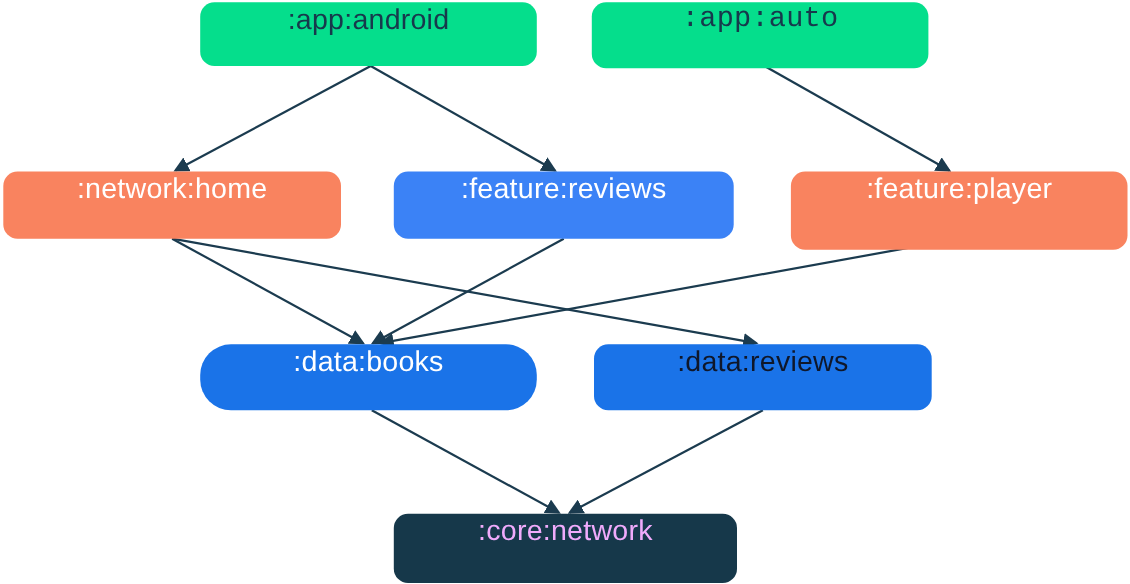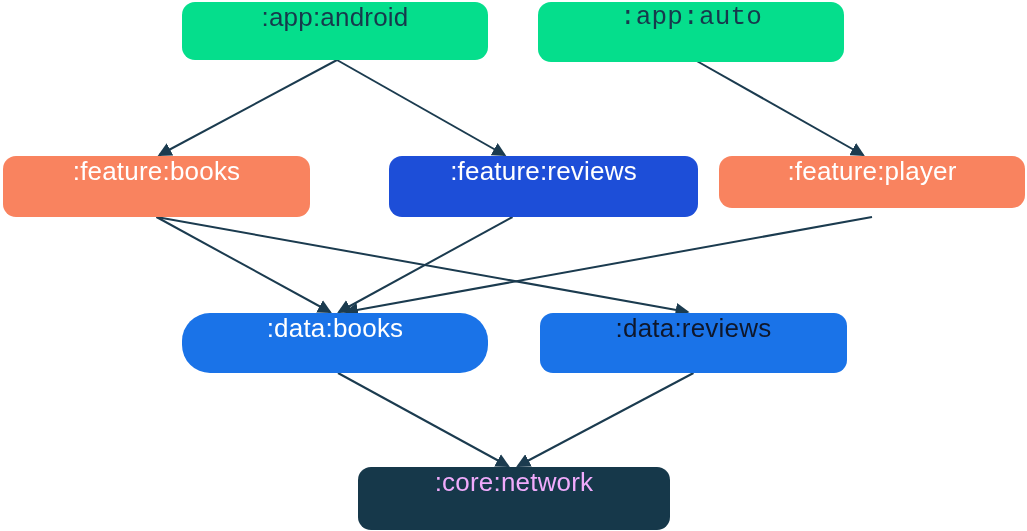--- a/index.html
+++ b/index.html
@@ -59,28 +59,28 @@
 
   <div class="node" style="left: 182px; top: 2px; width: 306px; height: 58px; background: rgb(5, 222, 140); color: rgb(23, 57, 76);">
     <span class="node-label">:app:android</span>
   </div>
 
   <div class="node" style="left: 538px; top: 2px; width: 306px; height: 60px; background: rgb(5, 222, 140); color: rgb(23, 57, 76); font-family: Liberation Mono, monospace;">
     <span class="node-label">:app:auto</span>
   </div>
 
   <div class="node" style="left: 3px; top: 156px; width: 307px; height: 61px; background: rgb(249, 131, 95); color: rgb(255, 255, 255);">
-    <span class="node-label">:feature:books</span>
+    <span class="node-label">:network:home</span>
   </div>
 
-  <div class="node" style="left: 358px; top: 156px; width: 309px; height: 61px; background: #1d4ed8; color: rgb(255, 255, 255); margin-left: 31px;">
+  <div class="node" style="left: 358px; top: 156px; width: 309px; height: 61px; background: #3b82f6; color: rgb(255, 255, 255);">
     <span class="node-label">:feature:reviews</span>
   </div>
 
-  <div class="node" style="left: 719px; top: 156px; width: 306px; height: 52px; background: rgb(249, 131, 95); color: rgb(255, 255, 255);">
+  <div class="node" style="left: 719px; top: 156px; width: 306px; height: 71px; background: rgb(249, 131, 95); color: rgb(255, 255, 255);">
     <span class="node-label">:feature:player</span>
   </div>
 
   <div class="node" style="left: 182px; top: 313px; width: 306px; height: 60px; background: rgb(26, 115, 232); color: rgb(255, 255, 255); border-radius: 28px;">
     <span class="node-label">:data:books</span>
   </div>
 
   <div class="node" style="left: 540px; top: 313px; width: 307px; height: 60px; background: rgb(26, 115, 232); color: #0f172a;">
     <span class="node-label">:data:reviews</span>
   </div>

